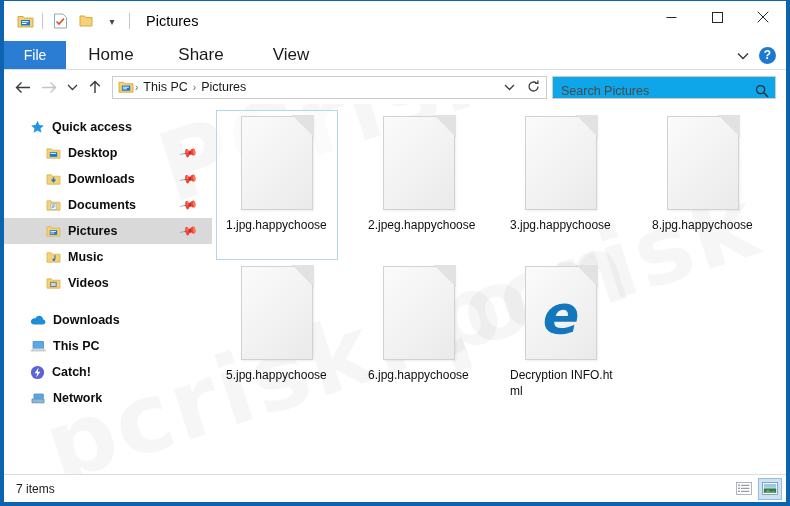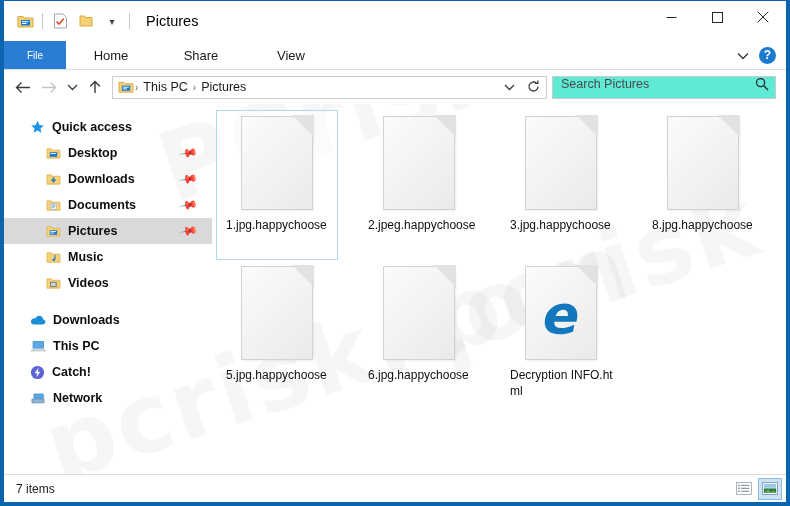--- a/index.html
+++ b/index.html
@@ -118,29 +118,29 @@
     background: #ffffff;
     border-bottom: 1px solid #dedede;
   }
   .tab-file {
     background: #2b7cd3;
     color: #ffffff;
     min-width: 62px;
     display: flex;
     align-items: center;
     justify-content: center;
-    font-size: 10px;
+    font-size: 14px;
   }
   .tab {
     min-width: 62px;
     padding: 0 14px;
     display: flex;
     align-items: center;
     justify-content: center;
-    font-size: 13px;
+    font-size: 17px;
     color: #1a1a1a;
   }
   .ribbon-right {
     margin-left: auto;
     display: flex;
     align-items: center;
     gap: 10px;
     padding-right: 10px;
   }
   .help-btn {
@@ -209,23 +209,23 @@
   }
   .crumb-tail span {
     padding: 0 6px;
     color: #3b3b3b;
     font-size: 11px;
   }
   .searchbox {
     flex: 0 0 224px;
     height: 23px;
     border: 1px solid #cccccc;
-    background: #5eead4;
-    display: flex;
-    align-items: flex-start;
+    background: #0ea5e9;
+    display: flex;
+    align-items: flex-end;
     box-sizing: border-box;
     padding: 0 6px 0 8px;
   }
   .searchbox .ph {
     font-size: 12.5px;
     color: #4a4a4a;
     flex: 1 1 auto;
     white-space: nowrap;
     overflow: hidden;
   }

